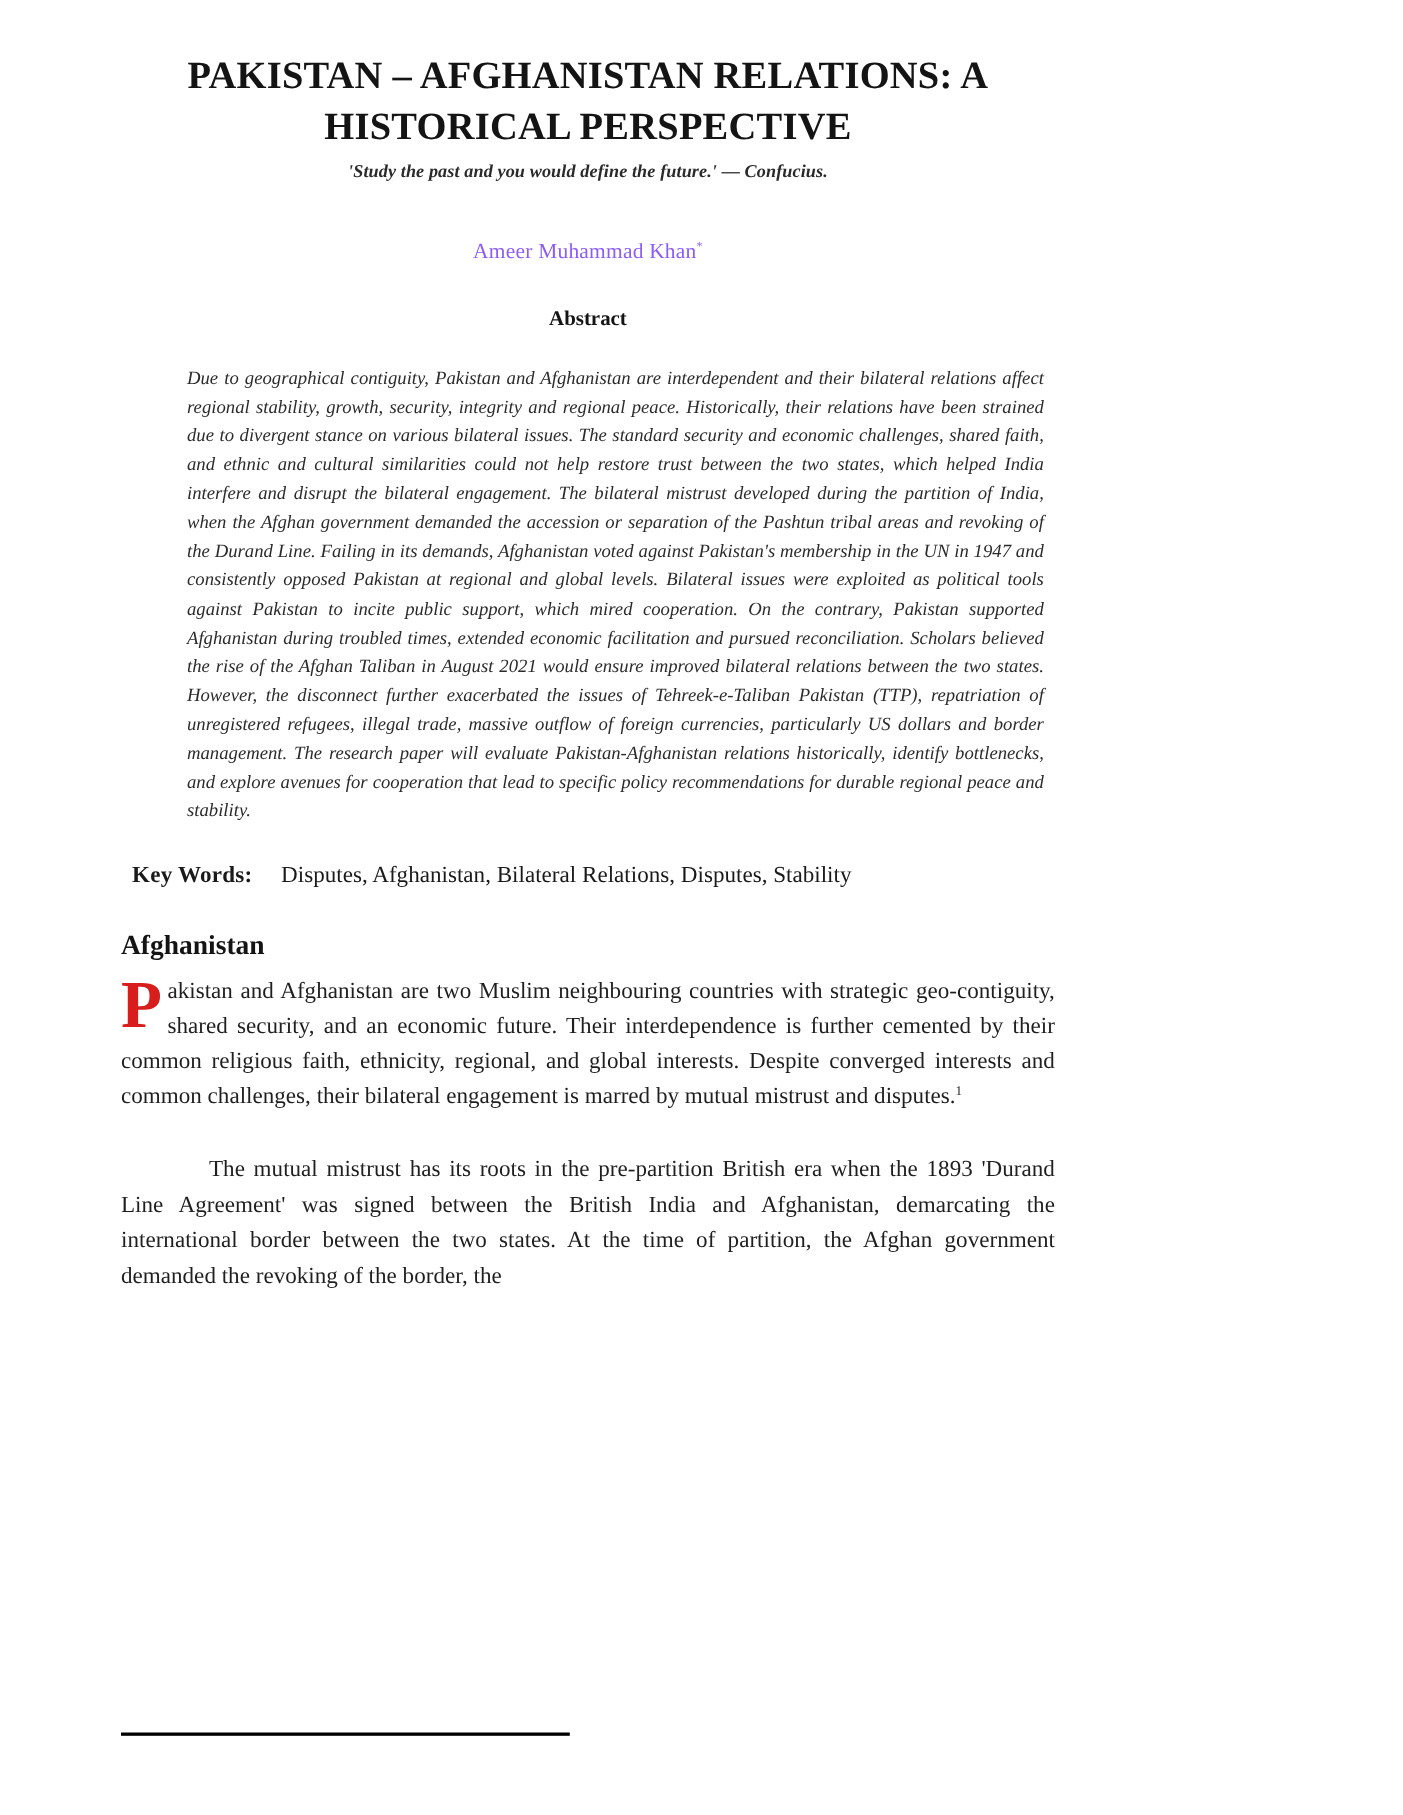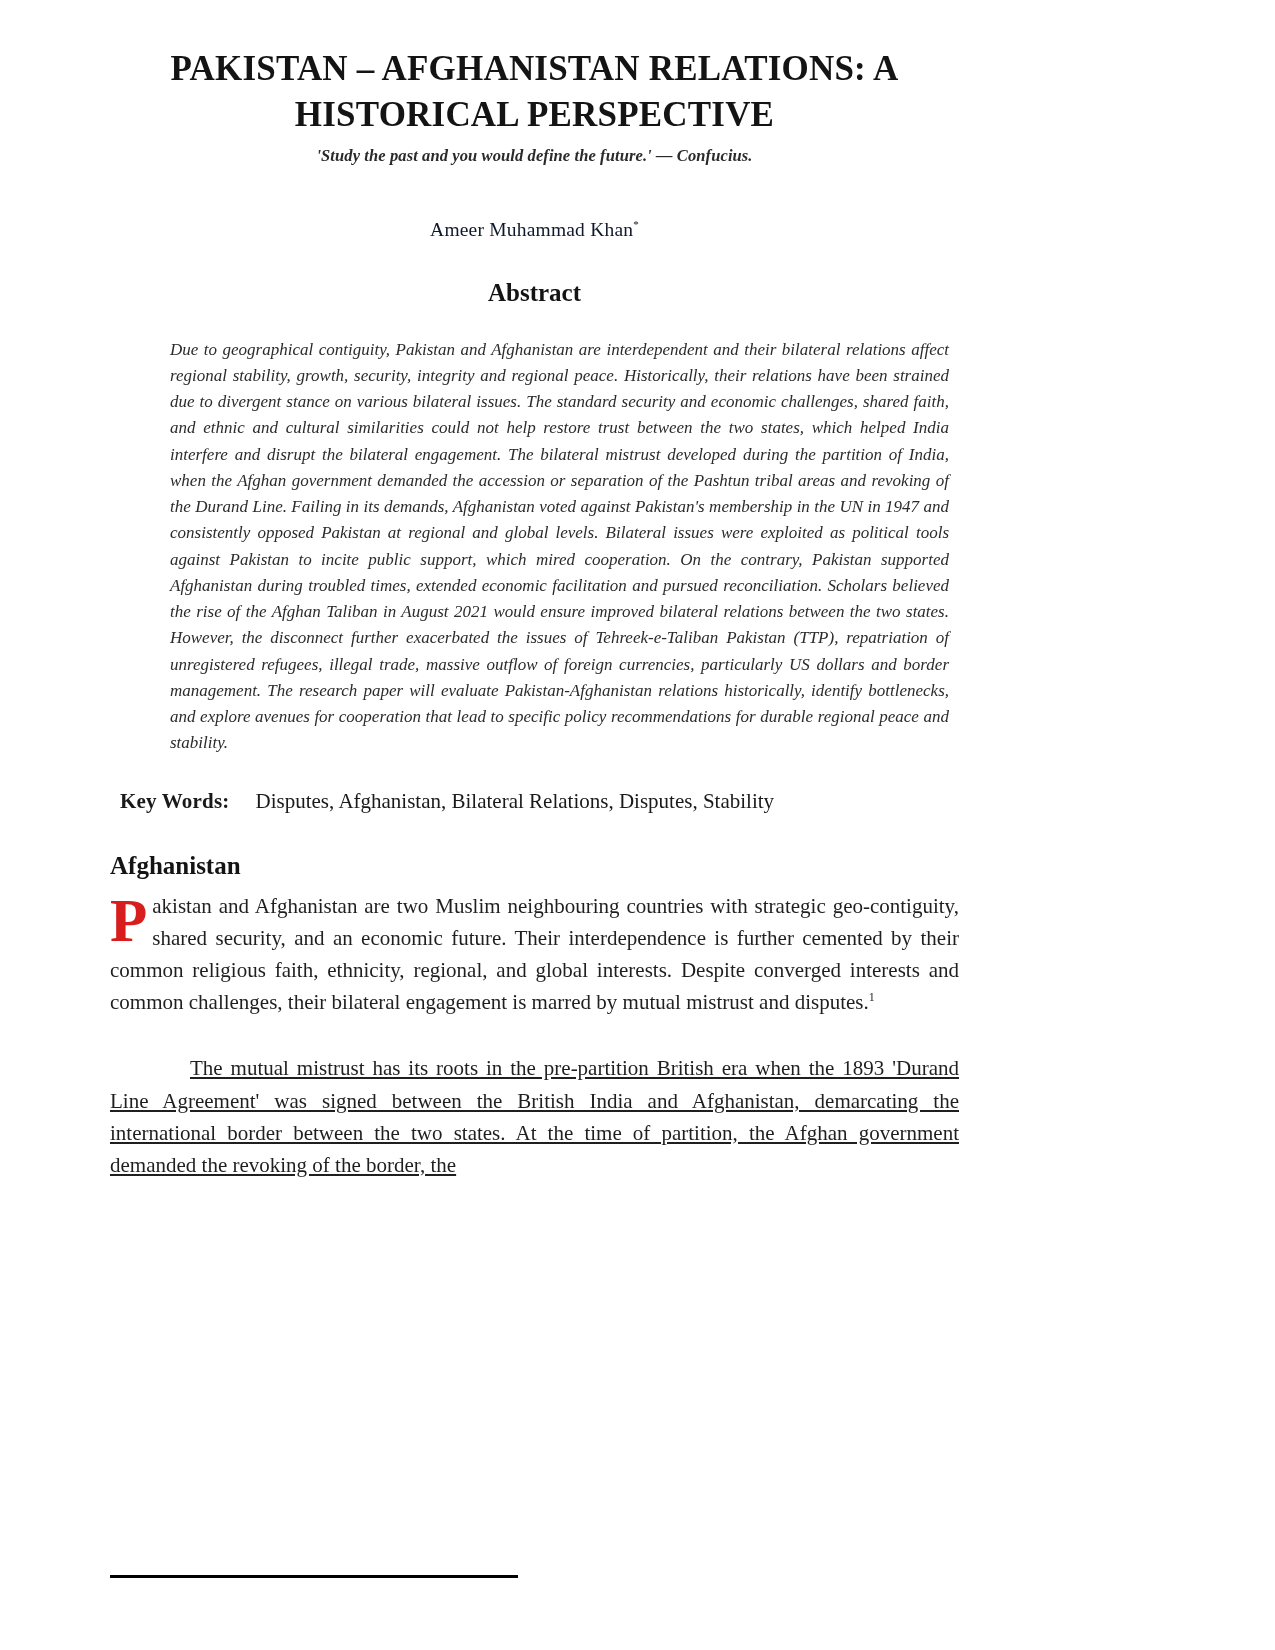--- a/index.html
+++ b/index.html
@@ -41,32 +41,32 @@
     font-size: 16.5px;
     font-style: italic;
     font-weight: bold;
     margin-top: 9px;
     color: #2a2a2a;
     letter-spacing: 0.1px;
   }
   .author {
     font-size: 19.5px;
     margin-top: 52px;
-    color: #0f172a;
+    color: #8b5cf6;
     letter-spacing: 0.2px;
   }
   .author sup {
     font-size: 11px;
     vertical-align: super;
   }
 
   
   .abstract-heading {
     text-align: center;
-    font-size: 25px;
+    font-size: 19px;
     font-weight: bold;
     margin-top: 38px;
     color: #141414;
   }
   .abstract-body {
     margin: 30px 10px 0 60px;
     font-size: 17px;
     font-style: italic;
     line-height: 1.545;
     text-align: justify;
@@ -102,21 +102,20 @@
     text-align: justify;
     color: #1f1f1f;
     margin: 8px 0 0 0;
   }
   .body-para.first {
     margin-top: 10px;
   }
   .body-para.indented {
     margin-top: 34px;
     text-indent: 80px;
-    text-decoration: underline;
   }
   .dropcap {
     float: left;
     color: #d81d1d;
     font-size: 61px;
     line-height: 0.80;
     font-weight: bold;
     padding: 5px 5px 0 0;
     margin-top: 2px;
   }

